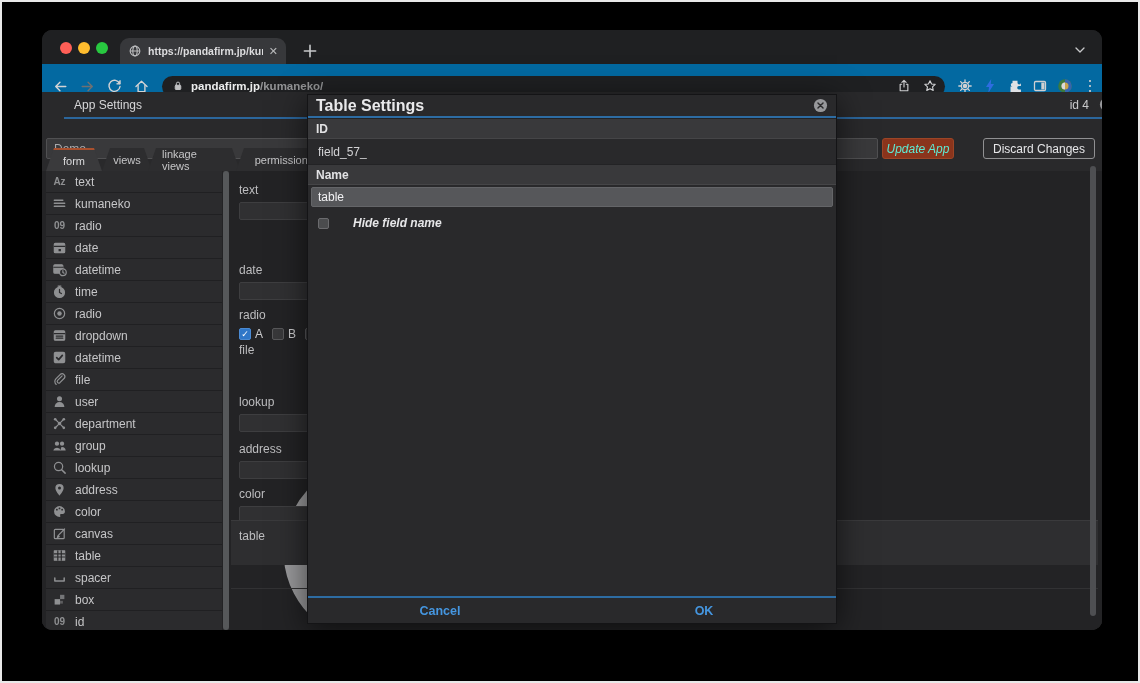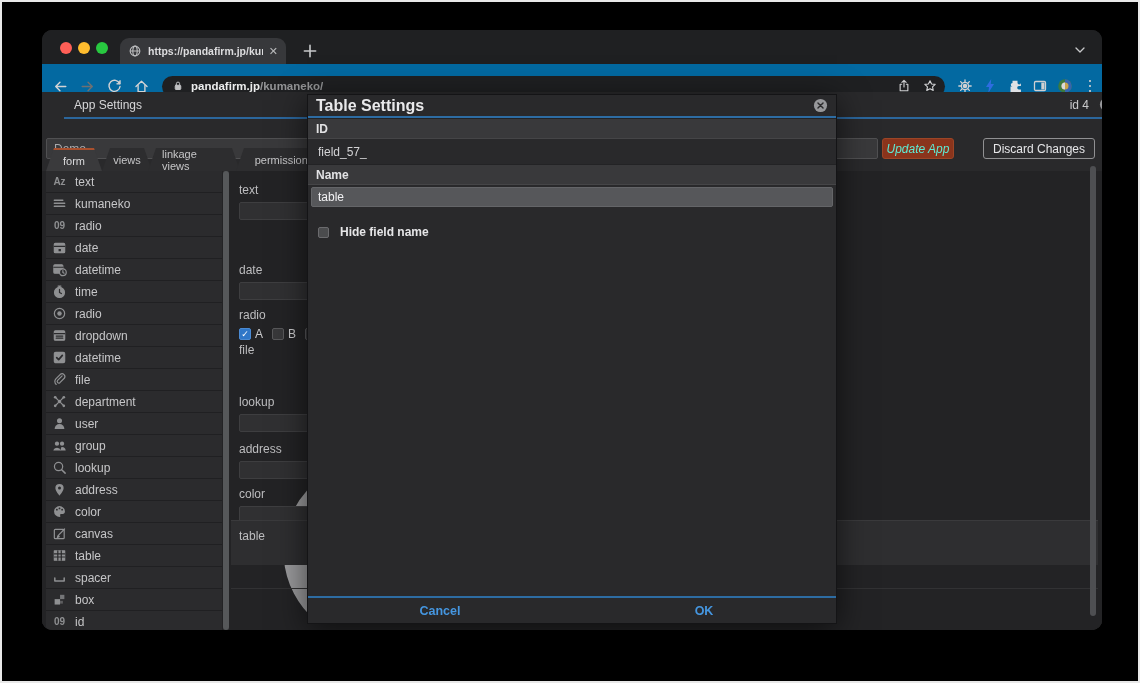--- a/index.html
+++ b/index.html
@@ -91,21 +91,21 @@
   .modal { position:absolute; left:265px; top:64px; width:530px; height:530px; background:#29292b;
            border:1px solid #141416; box-shadow:0 6px 30px rgba(0,0,0,.6); display:flex; flex-direction:column; }
   .modal-header { height:23px; border-bottom:2px solid #2d6ca3; display:flex; align-items:center; padding:0 8px; }
   .modal-title { font-size:16px; font-weight:bold; color:#e9e9eb; }
   .modal-close { margin-left:auto; width:15px; height:15px; }
   .m-strip { height:21px; background:#39393b; border-bottom:1px solid #454547; border-top:1px solid #232325;
              display:flex; align-items:center; padding:0 8px; font-size:12px; font-weight:bold; color:#e2e2e4; }
   .m-value { height:25px; display:flex; align-items:center; padding:0 10px; font-size:12px; color:#d3d3d5; }
   .m-input { margin:2px 3px 0 3px; height:20px; background:#56575a; border:1px solid #646568; border-radius:2px;
              font-size:12px; color:#f2f2f4; display:flex; align-items:center; padding:0 6px; }
-  .m-check-row { margin:18px 0 0 10px; display:flex; align-items:center; gap:11px; }
+  .m-check-row { margin:9px 0 0 10px; display:flex; align-items:center; gap:24px;font-style:italic; }
   .m-checkbox { width:11px; height:11px; background:#4b4c4e; border:1px solid #6b6b6e; border-radius:2px; }
   .m-check-label { font-size:12px; font-weight:bold; color:#e6e6e8; }
   .modal-spacer { flex:1; }
   .modal-footer { height:27px; border-top:2px solid #2d6ca3; display:flex; }
   .m-btn { flex:1; display:flex; align-items:center; justify-content:center;
            font-size:12.5px; font-weight:bold; color:#4596e0; }
   svg { display:block; width:100%; height:100%; }
 </style>
 </head>
 <body>
@@ -361,39 +361,39 @@
                 <svg viewBox="0 0 16 16" fill="none" stroke="currentColor" stroke-width="1.3" stroke-linecap="round" stroke-linejoin="round">
                   <path d="M10.8 4.2L6 9a1.7 1.7 0 0 0 2.4 2.4l4.7-4.7a3 3 0 0 0-4.2-4.2L4.1 7.3a4.2 4.2 0 0 0 .4 6"></path>
                 </svg>
               </span>
               <span class="pal-label">file</span>
             </div>
 
             <div class="pal-item">
               <span class="pal-ic">
                 <svg viewBox="0 0 16 16" fill="none" stroke="currentColor" stroke-width="1.3" stroke-linecap="round" stroke-linejoin="round">
+                  <circle cx="8" cy="5" r="2.7" fill="currentColor" stroke="none"></circle>
+                  <path d="M2.8 13.8a5.2 5.2 0 0 1 10.4 0z" fill="currentColor" stroke="none"></path>
+                </svg>
+              </span>
+              <span class="pal-label">user</span>
+            </div>
+
+            <div class="pal-item">
+              <span class="pal-ic">
+                <svg viewBox="0 0 16 16" fill="none" stroke="currentColor" stroke-width="1.3" stroke-linecap="round" stroke-linejoin="round">
                   <circle cx="8" cy="8" r="1.8" fill="currentColor" stroke="none"></circle>
                   <path d="M6.8 6.8L4 4M9.2 6.8L12 4M6.8 9.2L4 12M9.2 9.2L12 12"></path>
                   <circle cx="3.4" cy="3.4" r="1.4" fill="currentColor" stroke="none"></circle>
                   <circle cx="12.6" cy="3.4" r="1.4" fill="currentColor" stroke="none"></circle>
                   <circle cx="3.4" cy="12.6" r="1.4" fill="currentColor" stroke="none"></circle>
                   <circle cx="12.6" cy="12.6" r="1.4" fill="currentColor" stroke="none"></circle>
                 </svg>
               </span>
               <span class="pal-label">department</span>
-            </div>
-
-            <div class="pal-item">
-              <span class="pal-ic">
-                <svg viewBox="0 0 16 16" fill="none" stroke="currentColor" stroke-width="1.3" stroke-linecap="round" stroke-linejoin="round">
-                  <circle cx="8" cy="5" r="2.7" fill="currentColor" stroke="none"></circle>
-                  <path d="M2.8 13.8a5.2 5.2 0 0 1 10.4 0z" fill="currentColor" stroke="none"></path>
-                </svg>
-              </span>
-              <span class="pal-label">user</span>
             </div>
 
             <div class="pal-item">
               <span class="pal-ic">
                 <svg viewBox="0 0 16 16" fill="none" stroke="currentColor" stroke-width="1.3" stroke-linecap="round" stroke-linejoin="round">
                   <circle cx="5.3" cy="6" r="2.3" fill="currentColor" stroke="none"></circle>
                   <circle cx="10.7" cy="6" r="2.3" fill="currentColor" stroke="none"></circle>
                   <path d="M1.4 13.4a4.2 4.2 0 0 1 8 0z" fill="currentColor" stroke="none"></path>
                   <path d="M8.8 13.4h5.8a4.2 4.2 0 0 0-4.5-3.8" fill="currentColor" stroke="none"></path>
                 </svg>

